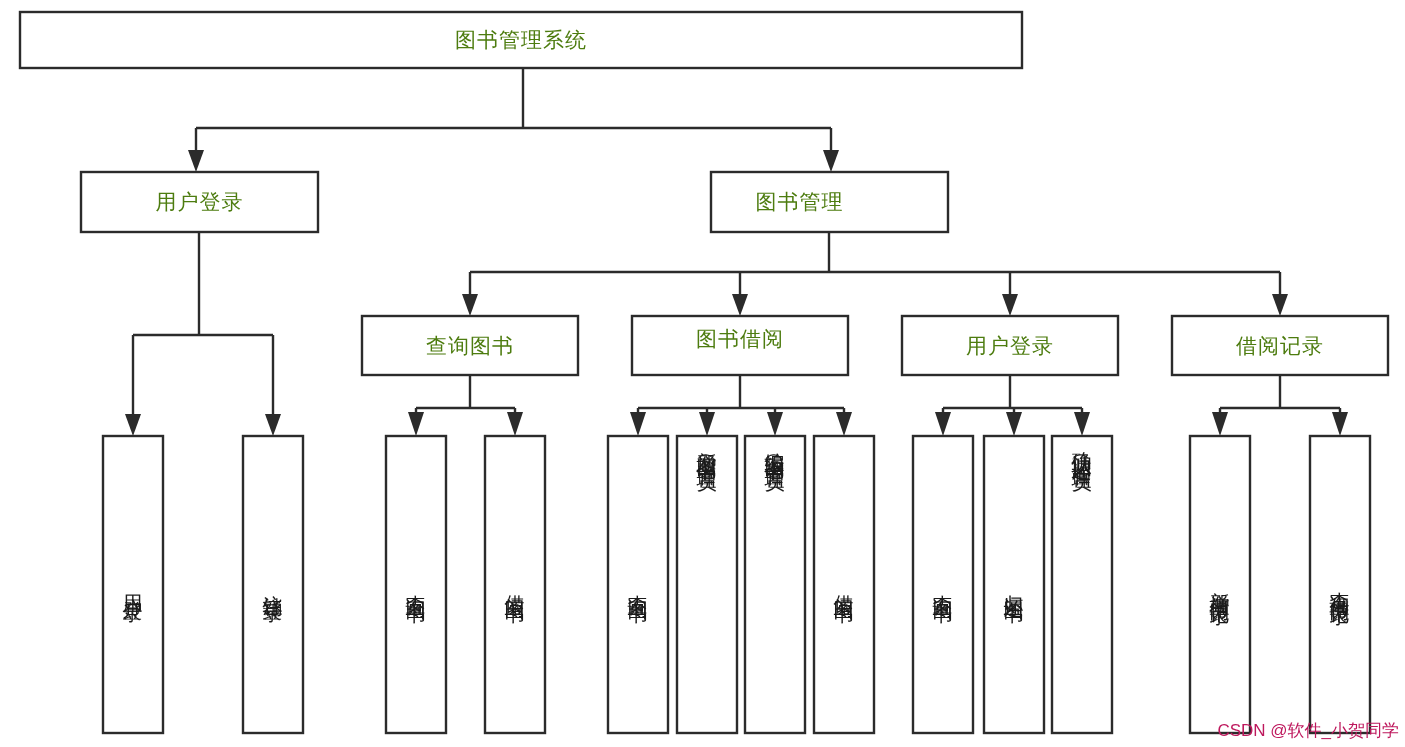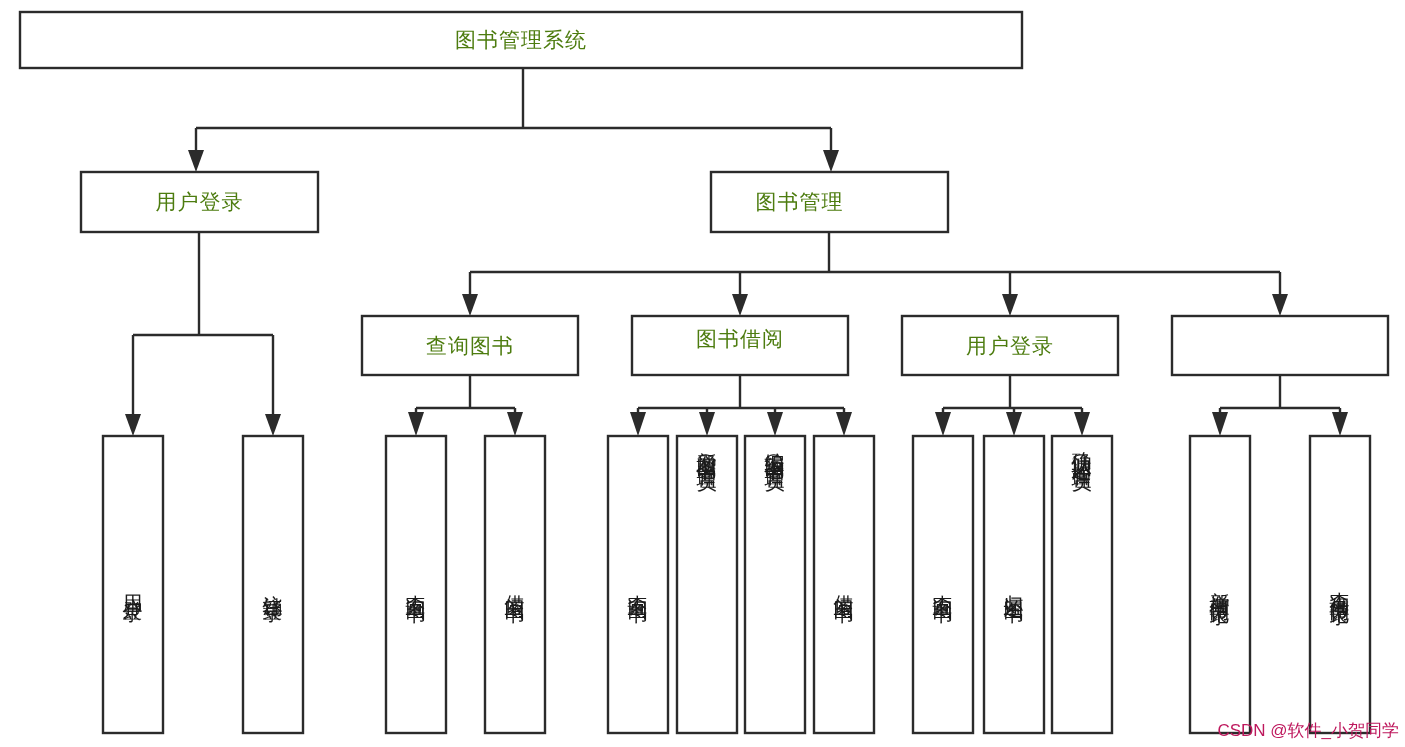--- a/index.html
+++ b/index.html
@@ -201,20 +201,23 @@
 
   <div class="hlabel-wrap" style="left:362px; top:316px; width:216px; height:59px;">
     <span class="hlabel-text">查询图书</span>
   </div>
   <div class="hlabel-wrap" style="left:632px; top:316px; width:216px; height:45px;">
     <span class="hlabel-text">图书借阅</span>
   </div>
   <div class="hlabel-wrap" style="left:902px; top:316px; width:216px; height:59px;">
     <span class="hlabel-text">用户登录</span>
   </div>
+  <div class="hlabel-wrap" style="left:1172px; top:316px; width:216px; height:59px;">
+    <span class="hlabel-text">借阅记录</span>
+  </div>
 
   <div class="vlabel-wrap" style="left:103px; top:436px; width:60px; height:297px;">
     <span class="vlabel-text">用户登录</span>
   </div>
   <div class="vlabel-wrap" style="left:243px; top:436px; width:60px; height:297px;">
     <span class="vlabel-text">注销登录</span>
   </div>
   <div class="vlabel-wrap" style="left:386px; top:436px; width:60px; height:297px;">
     <span class="vlabel-text">查询图书</span>
   </div>

